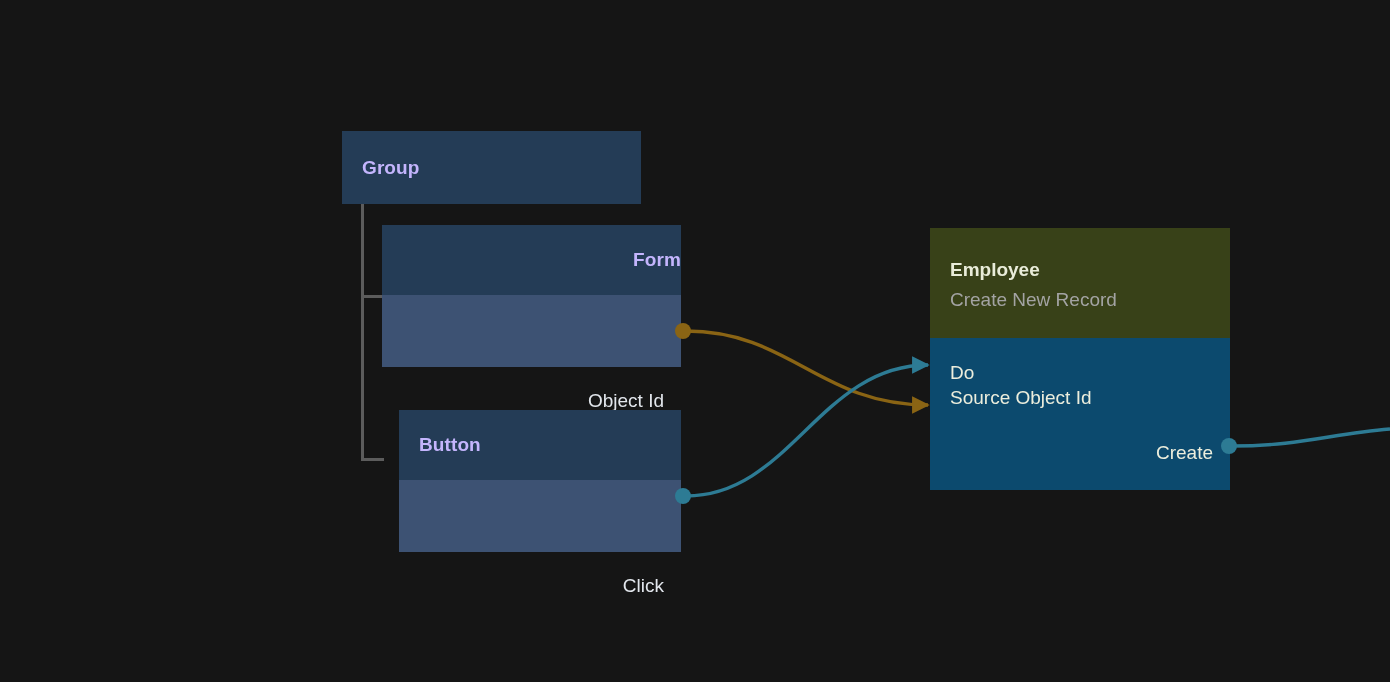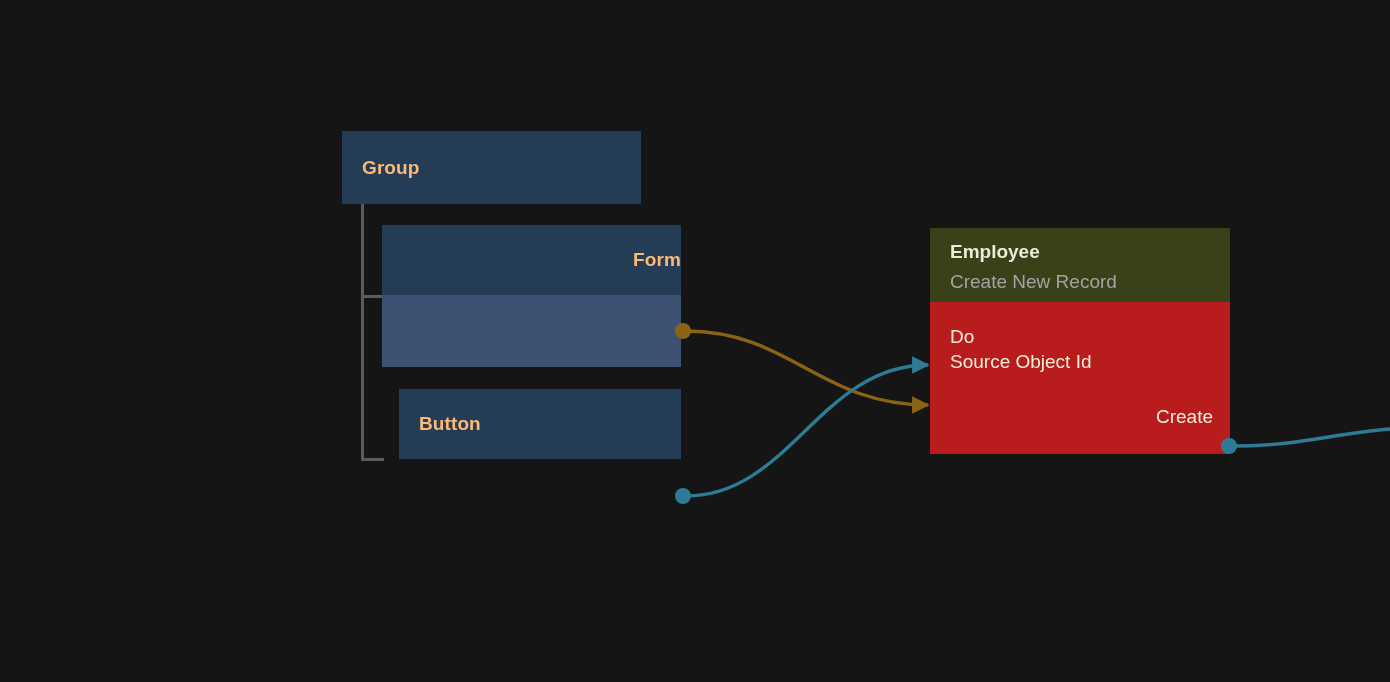--- a/index.html
+++ b/index.html
@@ -48,21 +48,21 @@
   }
 
   
   .node-blue .node-header {
     background: #243c56;
   }
   .node-blue .node-body {
     background: #3d5273;
   }
   .node-title-blue {
-    color: #fdba74;
+    color: #c4b5fd;
     font-size: 19px;
     font-weight: bold;
     padding-left: 20px;
     letter-spacing: 0.1px;
   }
 
   
   #node-group {
     left: 342px;
     top: 131px;
@@ -79,21 +79,21 @@
     top: 225px;
     width: 299px;
     height: 142px;
   }
   #node-form .node-header { height: 70px; text-align: right; }
   #node-form .node-body   { height: 72px; }
 
   
   #node-button {
     left: 382px;
-    top: 389px;
+    top: 410px;
     width: 299px;
     height: 182px;
     padding-left: 17px;
   }
   #node-button .node-header { height: 70px; }
   #node-button .node-body   { height: 72px; }
 
   
   .port-row {
     position: absolute;
@@ -114,28 +114,28 @@
   #row-click { top: 95px; right: 17px; }
 
   
   #node-employee {
     left: 930px;
     top: 228px;
     width: 300px;
     height: 255px;
   }
   #node-employee .node-header {
-    height: 74px;
+    height: 110px;
     background: #384118;
     padding-left: 20px;
     padding-top: 4px;
   }
   #node-employee .node-body {
     height: 152px;
-    background: #b91c1c;
+    background: #0c4a6e;
   }
   .emp-title {
     color: #e9ecd9;
     font-size: 19px;
     font-weight: bold;
     line-height: 30px;
   }
   .emp-subtitle {
     color: #a3a3a3;
     font-size: 19px;
@@ -207,20 +207,25 @@
       <div class="port-row out" id="row-object-id">
         <span>Object Id</span>
       </div>
     </div>
   </div>
 
   <div class="node node-blue" id="node-button">
     <div class="node-header">
       <div class="node-title-blue">Button</div>
     </div>
+    <div class="node-body">
+      <div class="port-row out" id="row-click">
+        <span>Click</span>
+      </div>
+    </div>
   </div>
 
   <div class="node" id="node-employee">
     <div class="node-header">
       <div class="emp-title">Employee</div>
       <div class="emp-subtitle">Create New Record</div>
     </div>
     <div class="node-body">
       <div class="emp-port in" id="emp-do">
         <span>Do</span>

